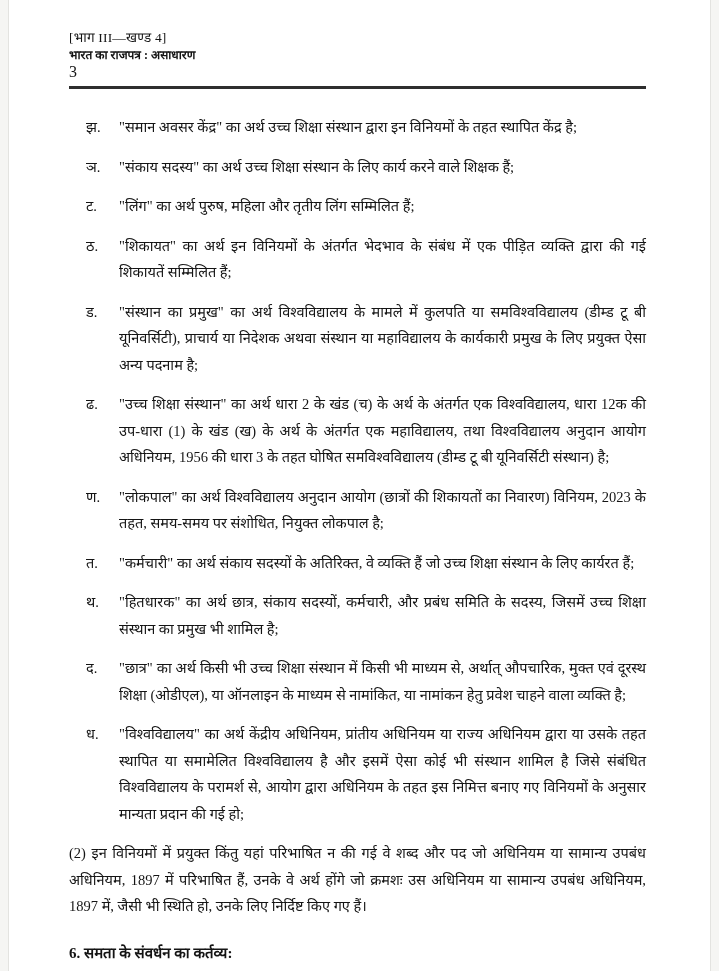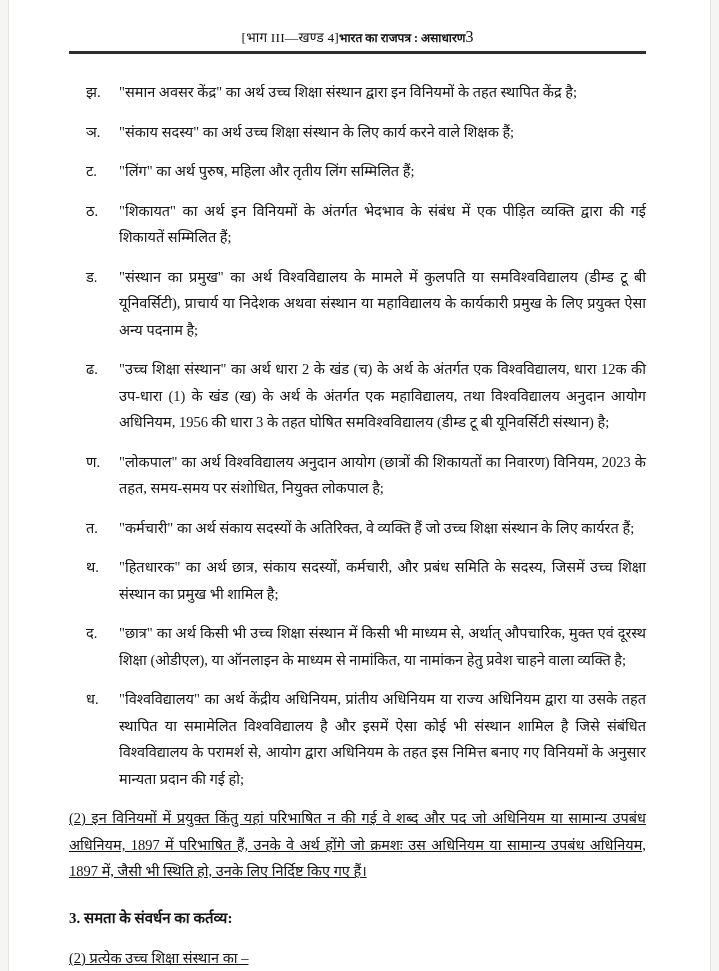--- a/index.html
+++ b/index.html
@@ -17,20 +17,21 @@
     border-left: 1px solid #e3e3e0;
     border-right: 1px solid #e3e3e0;
     color: #141414;
     padding: 28px 64px 40px 60px;
   }
   
   .hdr {
     display: flex;
     justify-content: center;
     align-items: baseline;
+    flex-direction: column;
   }
   .hdr-left  { font-size: 13.5px; letter-spacing: 0.2px; }
   .hdr-center{ font-size: 12px; font-weight: 700; }
   .hdr-right { font-size: 16px; font-weight: 400; }
   .hdr-rule {
     margin-top: 5px;
     height: 3px;
     border-top: 2px solid #2e2e2e;
     border-bottom: 1px solid #2e2e2e;
   }
@@ -48,21 +49,20 @@
     flex: 0 0 33px;
     margin-left: 17px;
   }
   .def-text {
     flex: 1;
     text-align: justify;
   }
   .clause {
     margin: 0 0 13px 0;
     text-align: justify;
-    text-decoration: underline;
   }
   .section-heading {
     font-size: 15px;
     font-weight: 700;
     margin: 20px 0 14px 0;
   }
 </style>
 </head>
 <body>
 
@@ -130,18 +130,18 @@
         </div>
 
         <div class="def-item">
           <span class="def-marker">ध.</span>
           <span class="def-text">"विश्वविद्यालय" का अर्थ केंद्रीय अधिनियम, प्रांतीय अधिनियम या राज्य अधिनियम द्वारा या उसके तहत स्थापित या समामेलित विश्वविद्यालय है और इसमें ऐसा कोई भी संस्थान शामिल है जिसे संबंधित विश्वविद्यालय के परामर्श से, आयोग द्वारा अधिनियम के तहत इस निमित्त बनाए गए विनियमों के अनुसार मान्यता प्रदान की गई हो;</span>
         </div>
       </div>
 
     <p class="clause">(2) इन विनियमों में प्रयुक्त किंतु यहां परिभाषित न की गई वे शब्द और पद जो अधिनियम या सामान्य उपबंध अधिनियम, 1897 में परिभाषित हैं, उनके वे अर्थ होंगे जो क्रमशः उस अधिनियम या सामान्य उपबंध अधिनियम, 1897 में, जैसी भी स्थिति हो, उनके लिए निर्दिष्ट किए गए हैं।</p>
 
-    <div class="section-heading">3. समता के संवर्धन का कर्तव्य:</div>
+    <div class="section-heading">6. समता के संवर्धन का कर्तव्य:</div>
 
     <p class="clause">(2) प्रत्येक उच्च शिक्षा संस्थान का –</p>
 
   </div>
 </div>
 
 </body></html>

